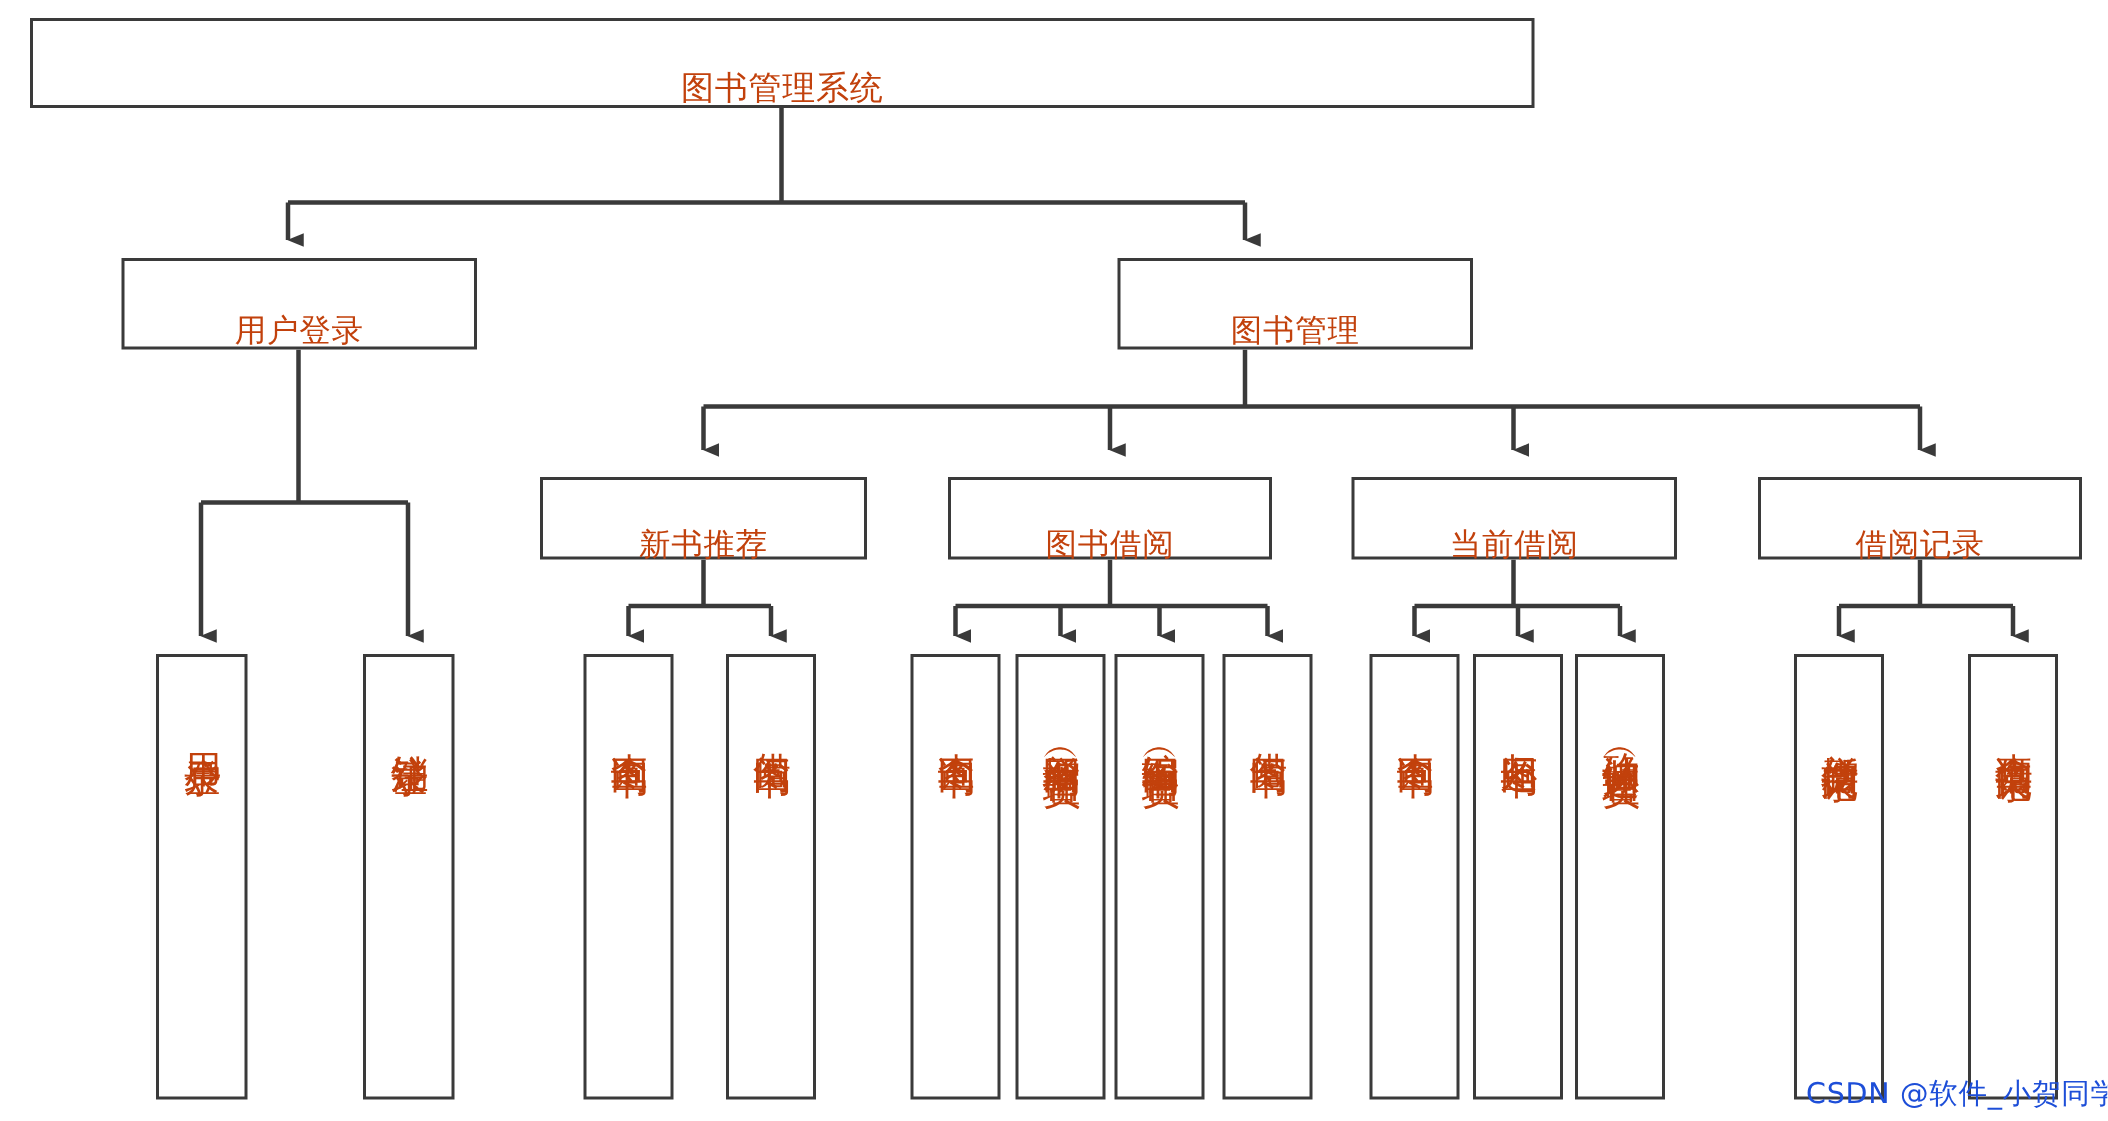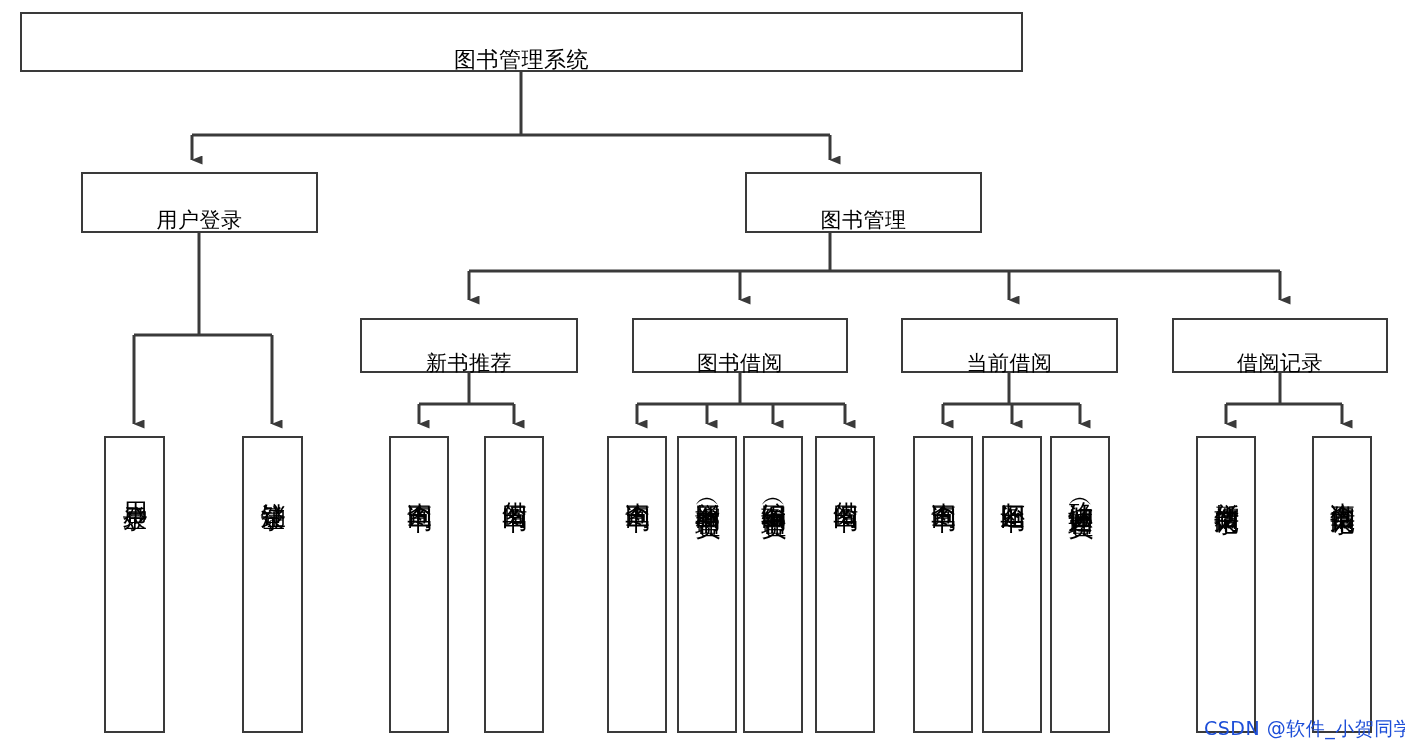--- a/index.html
+++ b/index.html
@@ -34,21 +34,21 @@
     display: flex;
     align-items: center;
     justify-content: center;
     color: #1d1d1d;
   }
   .node-label {
     display: block;
     text-align: center;
     line-height: 1.18;
     letter-spacing: 0.5px;
-    color: #000000;
+    color: #c2410c;
     margin-top: 36px;
   }
   
   .node.horiz .node-label {
     font-size: 21px;
     writing-mode: horizontal-tb;
   }
   .node.root .node-label {
     font-size: 22px;
   }

